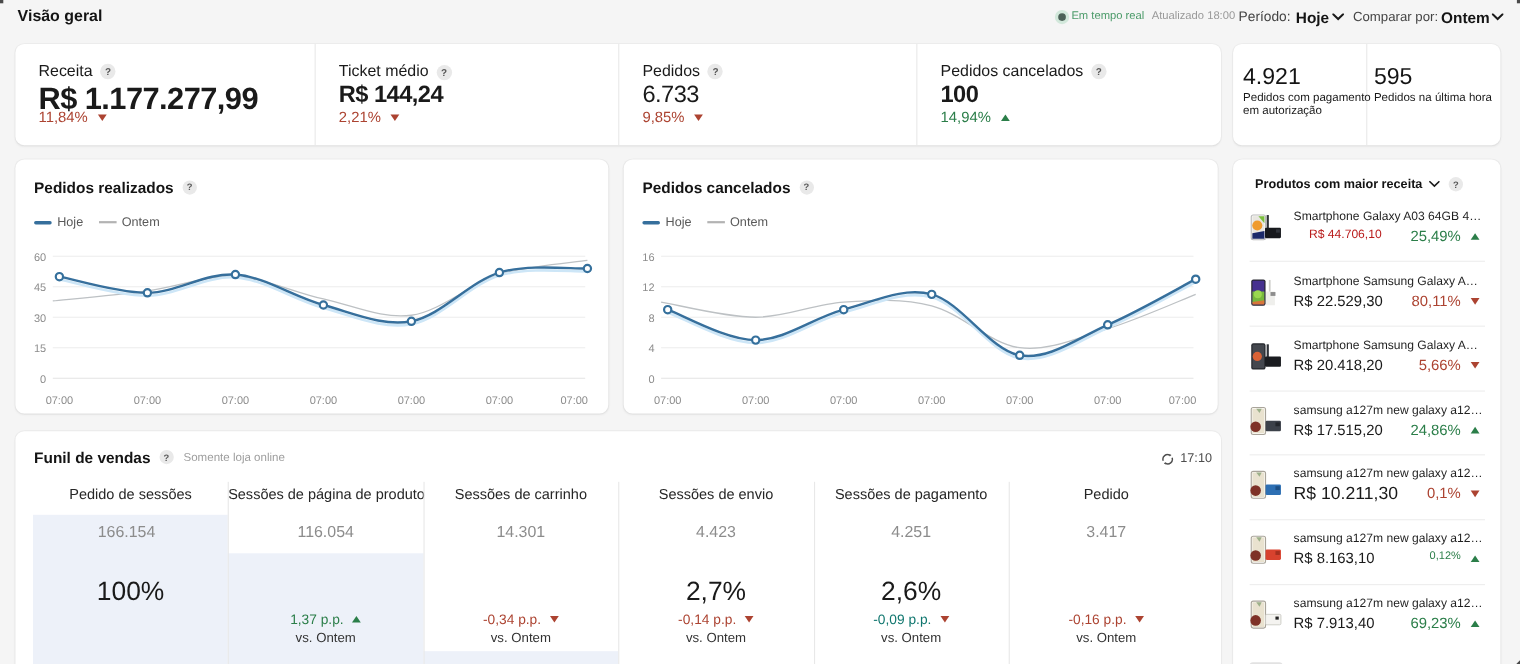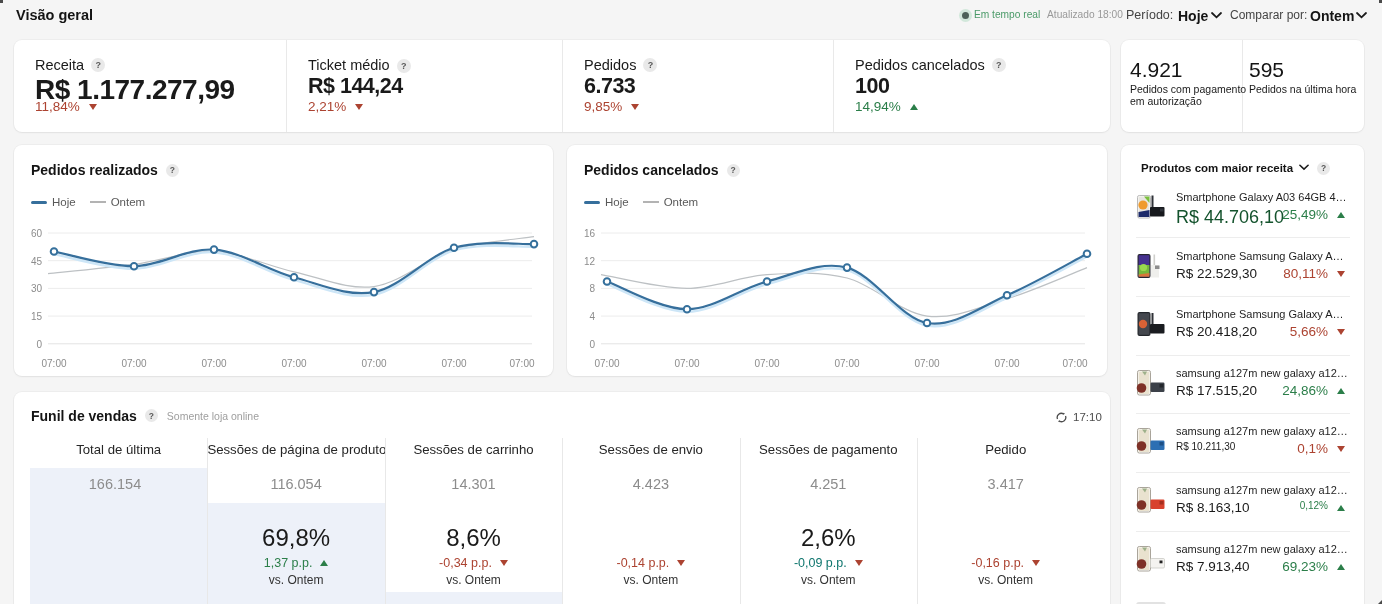--- a/index.html
+++ b/index.html
@@ -26,21 +26,21 @@
 <div class="card" style="left:14px;top:40px;width:1096px;height:92px">
     <div class="abs" style="left:21px;top:17px;display:flex;align-items:center;gap:7px;font-size:14.5px;color:#1a1a1a">Receita <span style="display:inline-flex;align-items:center;justify-content:center;width:14px;height:14px;border-radius:50%;background:#e9e9e9;color:#595959;font-size:9px;font-weight:700">?</span></div>
     <div class="abs" style="left:21px;top:33.5px;font-size:28px;font-weight:700;letter-spacing:-0.5px;color:#1a1a1a">R$ 1.177.277,99</div>
     <div class="abs" style="left:21px;top:59px;display:flex;align-items:center;font-size:13.5px;color:#ac4331">11,84%<span style="display:inline-block;width:0;height:0;border-left:4.5px solid transparent;border-right:4.5px solid transparent;border-top:6.5px solid #ac4331;margin-left:9px"></span></div>
     <div class="abs" style="left:272px;top:0;width:1px;height:92px;background:#e9e9e9"></div>
     <div class="abs" style="left:294px;top:17px;display:flex;align-items:flex-end;gap:7px;font-size:14.5px;color:#1a1a1a">Ticket médio <span style="display:inline-flex;align-items:center;justify-content:center;width:14px;height:14px;border-radius:50%;background:#e9e9e9;color:#595959;font-size:9px;font-weight:700">?</span></div>
     <div class="abs" style="left:294px;top:33.5px;font-size:21.5px;font-weight:700;letter-spacing:-0.5px;color:#1a1a1a">R$ 144,24</div>
     <div class="abs" style="left:294px;top:59px;display:flex;align-items:center;font-size:13.5px;color:#ac4331">2,21%<span style="display:inline-block;width:0;height:0;border-left:4.5px solid transparent;border-right:4.5px solid transparent;border-top:6.5px solid #ac4331;margin-left:9px"></span></div>
     <div class="abs" style="left:548px;top:0;width:1px;height:92px;background:#e9e9e9"></div>
     <div class="abs" style="left:570px;top:17px;display:flex;align-items:center;gap:7px;font-size:14.5px;color:#1a1a1a">Pedidos <span style="display:inline-flex;align-items:center;justify-content:center;width:14px;height:14px;border-radius:50%;background:#e9e9e9;color:#595959;font-size:9px;font-weight:700">?</span></div>
-    <div class="abs" style="left:570px;top:33.5px;font-size:21.5px;font-weight:700;letter-spacing:-0.5px;color:#1a1a1a">6.733</div>
+    <div class="abs" style="left:570px;top:33.5px;font-size:21.5px;font-weight:400;letter-spacing:-0.5px;color:#1a1a1a">6.733</div>
     <div class="abs" style="left:570px;top:59px;display:flex;align-items:center;font-size:13.5px;color:#ac4331">9,85%<span style="display:inline-block;width:0;height:0;border-left:4.5px solid transparent;border-right:4.5px solid transparent;border-top:6.5px solid #ac4331;margin-left:9px"></span></div>
     <div class="abs" style="left:819px;top:0;width:1px;height:92px;background:#e9e9e9"></div>
     <div class="abs" style="left:841px;top:17px;display:flex;align-items:center;gap:7px;font-size:14.5px;color:#1a1a1a">Pedidos cancelados <span style="display:inline-flex;align-items:center;justify-content:center;width:14px;height:14px;border-radius:50%;background:#e9e9e9;color:#595959;font-size:9px;font-weight:700">?</span></div>
     <div class="abs" style="left:841px;top:33.5px;font-size:21.5px;font-weight:700;letter-spacing:-0.5px;color:#1a1a1a">100</div>
     <div class="abs" style="left:841px;top:59px;display:flex;align-items:center;font-size:13.5px;color:#2b7e49">14,94%<span style="display:inline-block;width:0;height:0;border-left:4.5px solid transparent;border-right:4.5px solid transparent;border-bottom:6.5px solid #2b7e49;margin-left:9px"></span></div>
   </div>
 
 <div class="card" style="left:1121px;top:40px;width:243px;height:92px">
   <div class="abs" style="left:121px;top:0;width:1px;height:92px;background:#e9e9e9"></div>
   <div class="abs" style="left:9px;top:18px;font-size:21px;color:#141414">4.921</div>
@@ -131,21 +131,21 @@
         <rect x="1.5" y="2.5" width="13" height="22.5" rx="1.8" fill="#fff" stroke="#b9b9b9" stroke-width="1"></rect>
         <rect x="2.5" y="3.5" width="11" height="20.5" fill="#e8e6e0"></rect>
         <path d="M8 3.5 L13.5 3.5 L13.5 10 Z" fill="#7bbf3e"></path>
         <circle cx="7" cy="12" r="4.6" fill="#ef9b2d"></circle>
         <path d="M2.5 19 L13.5 17 L13.5 24 L2.5 24 Z" fill="#1c2a6a"></path>
         <rect x="15.5" y="2.5" width="2" height="13" fill="#2e3137"></rect>
         <rect x="14" y="14" width="14.5" height="9.5" rx="1" fill="#17191d"></rect>
         <rect x="24" y="15.5" width="3.5" height="3" fill="#2f333a"></rect>
       </svg></div>
     <div class="abs" style="left:55px;top:46px;right:16px;font-size:11px;color:#1f1f1f;white-space:nowrap;overflow:hidden;text-overflow:ellipsis">Smartphone Galaxy A03 64GB 4G Wi-…</div>
-    <div class="abs" style="left:55px;top:62px;font-size:18px;color:#14532d">R$ 44.706,10</div>
+    <div class="abs" style="left:69px;top:62px;font-size:11px;color:#b91c1c">R$ 44.706,10</div>
     <div class="abs" style="right:19px;top:62px;display:flex;align-items:center;font-size:13.5px;color:#2b7e49">25,49%<span style="display:inline-block;width:0;height:0;border-left:4.5px solid transparent;border-right:4.5px solid transparent;border-bottom:6.5px solid #2b7e49;margin-left:9px"></span></div>
     <div class="abs" style="left:15px;right:14px;top:92px;height:1px;background:#ededed"></div>
     <div class="abs" style="left:15px;top:107px;width:30px;height:28px"><svg width="30" height="28" viewBox="0 0 30 28">
         <rect x="1.5" y="2" width="13" height="24" rx="2" fill="#26262e"></rect>
         <rect x="2.6" y="3.2" width="10.8" height="21.6" fill="#46318f"></rect>
         <rect x="2.6" y="13" width="10.8" height="10.5" fill="#76b83c"></rect>
         <circle cx="7.5" cy="15.5" r="3.6" fill="#9ad84f"></circle>
         <path d="M2.6 22.5 L13.4 21 L13.4 24.8 L2.6 24.8 Z" fill="#d8763a"></path>
         <rect x="17.5" y="2.5" width="1.6" height="21" fill="#cfcfcb"></rect>
         <rect x="15" y="13" width="8" height="12.5" fill="#efefec"></rect>
@@ -180,21 +180,21 @@
     <div class="abs" style="left:15px;right:14px;top:268px;height:1px;background:#ededed"></div>
     <div class="abs" style="left:15px;top:282px;width:30px;height:28px"><svg width="30" height="28" viewBox="0 0 30 28">
         <rect x="1.5" y="1.5" width="13" height="24.5" rx="1.8" fill="#fff" stroke="#a9a49a" stroke-width="1"></rect>
         <rect x="2.5" y="2.5" width="11" height="22.5" fill="#e9e2cf"></rect>
         <path d="M6 2.5 L11 2.5 L9 6.5 Z" fill="#9db08a"></path>
         <circle cx="5.5" cy="19" r="4.8" fill="#7e3127"></circle>
         <rect x="14.5" y="13.5" width="14" height="9.5" rx="1.2" fill="#2d6fb3"></rect>
         <rect x="23.5" y="15" width="4" height="3.5" fill="#1d4f85"></rect>
       </svg></div>
     <div class="abs" style="left:55px;top:280px;right:16px;font-size:11px;color:#1f1f1f;white-space:nowrap;overflow:hidden;text-overflow:ellipsis">samsung a127m new galaxy a12 64gb…</div>
-    <div class="abs" style="left:55px;top:296px;font-size:10px;color:#1a1a1a">R$ 10.211,30</div>
+    <div class="abs" style="left:55px;top:296px;font-size:16px;color:#1a1a1a">R$ 10.211,30</div>
     <div class="abs" style="right:19px;top:296px;display:flex;align-items:center;font-size:13.5px;color:#ac4331">0,1%<span style="display:inline-block;width:0;height:0;border-left:4.5px solid transparent;border-right:4.5px solid transparent;border-top:6.5px solid #ac4331;margin-left:9px"></span></div>
     <div class="abs" style="left:15px;right:14px;top:327px;height:1px;background:#ededed"></div>
     <div class="abs" style="left:15px;top:341px;width:30px;height:28px"><svg width="30" height="28" viewBox="0 0 30 28">
         <rect x="1.5" y="1.5" width="13" height="24.5" rx="1.8" fill="#fff" stroke="#a9a49a" stroke-width="1"></rect>
         <rect x="2.5" y="2.5" width="11" height="22.5" fill="#e9e2cf"></rect>
         <path d="M6 2.5 L11 2.5 L9 6.5 Z" fill="#9db08a"></path>
         <circle cx="5.5" cy="19" r="4.8" fill="#7e3127"></circle>
         <rect x="14.5" y="13.5" width="14" height="9.5" rx="1.2" fill="#d8422e"></rect>
         <rect x="23.5" y="15" width="4" height="3.5" fill="#a52f1f"></rect>
       </svg></div>
@@ -218,39 +218,39 @@
 
 <div class="card" style="left:14px;top:392px;width:1096px;height:260px;overflow:hidden">
   <div class="abs" style="left:17px;top:15.5px;display:flex;align-items:center;gap:8px;font-size:14px;font-weight:700;color:#141414">Funil de vendas <span style="display:inline-flex;align-items:center;justify-content:center;width:13px;height:13px;border-radius:50%;background:#e9e9e9;color:#595959;font-size:8.5px;font-weight:700">?</span> <span style="font-weight:400;font-size:10.5px;color:#9e9e9e;margin-left:1px">Somente loja online</span></div>
   <div class="abs" style="left:1042px;top:19px;display:flex;align-items:center;font-size:11.5px;color:#4d4d4d"><svg width="11" height="11" viewBox="0 0 11 11" style="margin-right:6px">
         <path d="M1.5 6.9 A4.1 4.1 0 0 1 7.6 2.0" fill="none" stroke="#4d4d4d" stroke-width="1.3"></path>
         <path d="M9.5 4.1 A4.1 4.1 0 0 1 3.4 9.0" fill="none" stroke="#4d4d4d" stroke-width="1.3"></path>
         <path d="M7.0 0.8 L9.0 1.6 L7.4 3.0 Z" fill="#4d4d4d"></path>
         <path d="M4.0 10.2 L2.0 9.4 L3.6 8.0 Z" fill="#4d4d4d"></path>
       </svg>17:10</div>
   <div class="abs" style="left:16.0px;top:76px;width:177.4px;height:184px;background:#edf1f9"></div>
-    <div class="abs" style="left:16.0px;top:50px;width:177.4px;text-align:center;font-size:13.2px;color:#262626;white-space:nowrap">Total de última</div>
+    <div class="abs" style="left:16.0px;top:50px;width:177.4px;text-align:center;font-size:13.2px;color:#262626;white-space:nowrap">Pedido de sessões</div>
     <div class="abs" style="left:16.0px;top:83.5px;width:170px;text-align:center;font-size:14.5px;color:#8c8c8c">166.154</div>
+    <div class="abs" style="left:16.0px;top:131.5px;width:177.4px;text-align:center;font-size:24px;color:#1a1a1a">100%</div>
     <div class="abs" style="left:193.4px;top:111px;width:177.4px;height:149px;background:#edf1f9"></div>
     <div class="abs" style="left:193.4px;top:46px;width:1px;height:214px;background:#e8e8e8"></div>
     <div class="abs" style="left:193.4px;top:50px;width:177.4px;text-align:center;font-size:13.2px;color:#262626;white-space:nowrap">Sessões de página de produto</div>
     <div class="abs" style="left:193.4px;top:83.5px;width:177.4px;text-align:center;font-size:14.5px;color:#8c8c8c">116.054</div>
-    <div class="abs" style="left:193.4px;top:131.5px;width:177.4px;text-align:center;font-size:24px;color:#1a1a1a">69,8%</div>
     <div class="abs" style="left:193.4px;top:164px;width:177.4px;display:flex;justify-content:center;align-items:center;font-size:12.5px;color:#2b7e49">1,37 p.p.<span style="display:inline-block;width:0;height:0;border-left:4.5px solid transparent;border-right:4.5px solid transparent;border-bottom:6.5px solid #2b7e49;margin-left:8px"></span></div>
     <div class="abs" style="left:193.4px;top:180.5px;width:177.4px;text-align:center;font-size:12px;color:#333">vs. Ontem</div>
     <div class="abs" style="left:370.8px;top:200px;width:177.4px;height:60px;background:#edf1f9"></div>
     <div class="abs" style="left:370.8px;top:46px;width:1px;height:214px;background:#e8e8e8"></div>
     <div class="abs" style="left:370.8px;top:50px;width:177.4px;text-align:center;font-size:13.2px;color:#262626;white-space:nowrap">Sessões de carrinho</div>
     <div class="abs" style="left:370.8px;top:83.5px;width:177.4px;text-align:center;font-size:14.5px;color:#8c8c8c">14.301</div>
-    <div class="abs" style="left:370.8px;top:131.5px;width:177.4px;text-align:center;font-size:24px;color:#1a1a1a">8,6%</div>
     <div class="abs" style="left:370.8px;top:164px;width:177.4px;display:flex;justify-content:center;align-items:center;font-size:12.5px;color:#ac4331">-0,34 p.p.<span style="display:inline-block;width:0;height:0;border-left:4.5px solid transparent;border-right:4.5px solid transparent;border-top:6.5px solid #ac4331;margin-left:8px"></span></div>
     <div class="abs" style="left:370.8px;top:180.5px;width:177.4px;text-align:center;font-size:12px;color:#333">vs. Ontem</div>
     <div class="abs" style="left:548.2px;top:46px;width:1px;height:214px;background:#e8e8e8"></div>
     <div class="abs" style="left:548.2px;top:50px;width:177.4px;text-align:center;font-size:13.2px;color:#262626;white-space:nowrap">Sessões de envio</div>
     <div class="abs" style="left:548.2px;top:83.5px;width:177.4px;text-align:center;font-size:14.5px;color:#8c8c8c">4.423</div>
+    <div class="abs" style="left:548.2px;top:131.5px;width:177.4px;text-align:center;font-size:24px;color:#1a1a1a">2,7%</div>
     <div class="abs" style="left:548.2px;top:164px;width:177.4px;display:flex;justify-content:center;align-items:center;font-size:12.5px;color:#ac4331">-0,14 p.p.<span style="display:inline-block;width:0;height:0;border-left:4.5px solid transparent;border-right:4.5px solid transparent;border-top:6.5px solid #ac4331;margin-left:8px"></span></div>
     <div class="abs" style="left:548.2px;top:180.5px;width:177.4px;text-align:center;font-size:12px;color:#333">vs. Ontem</div>
     <div class="abs" style="left:725.6px;top:46px;width:1px;height:214px;background:#e8e8e8"></div>
     <div class="abs" style="left:725.6px;top:50px;width:177.4px;text-align:center;font-size:13.2px;color:#262626;white-space:nowrap">Sessões de pagamento</div>
     <div class="abs" style="left:725.6px;top:83.5px;width:177.4px;text-align:center;font-size:14.5px;color:#8c8c8c">4.251</div>
     <div class="abs" style="left:725.6px;top:131.5px;width:177.4px;text-align:center;font-size:24px;color:#1a1a1a">2,6%</div>
     <div class="abs" style="left:725.6px;top:164px;width:177.4px;display:flex;justify-content:center;align-items:center;font-size:12.5px;color:#0f766e">-0,09 p.p.<span style="display:inline-block;width:0;height:0;border-left:4.5px solid transparent;border-right:4.5px solid transparent;border-top:6.5px solid #ac4331;margin-left:8px"></span></div>
     <div class="abs" style="left:725.6px;top:180.5px;width:177.4px;text-align:center;font-size:12px;color:#333">vs. Ontem</div>
     <div class="abs" style="left:903.0px;top:46px;width:1px;height:214px;background:#e8e8e8"></div>
     <div class="abs" style="left:903.0px;top:50px;width:177.4px;text-align:center;font-size:13.2px;color:#262626;white-space:nowrap">Pedido</div>

